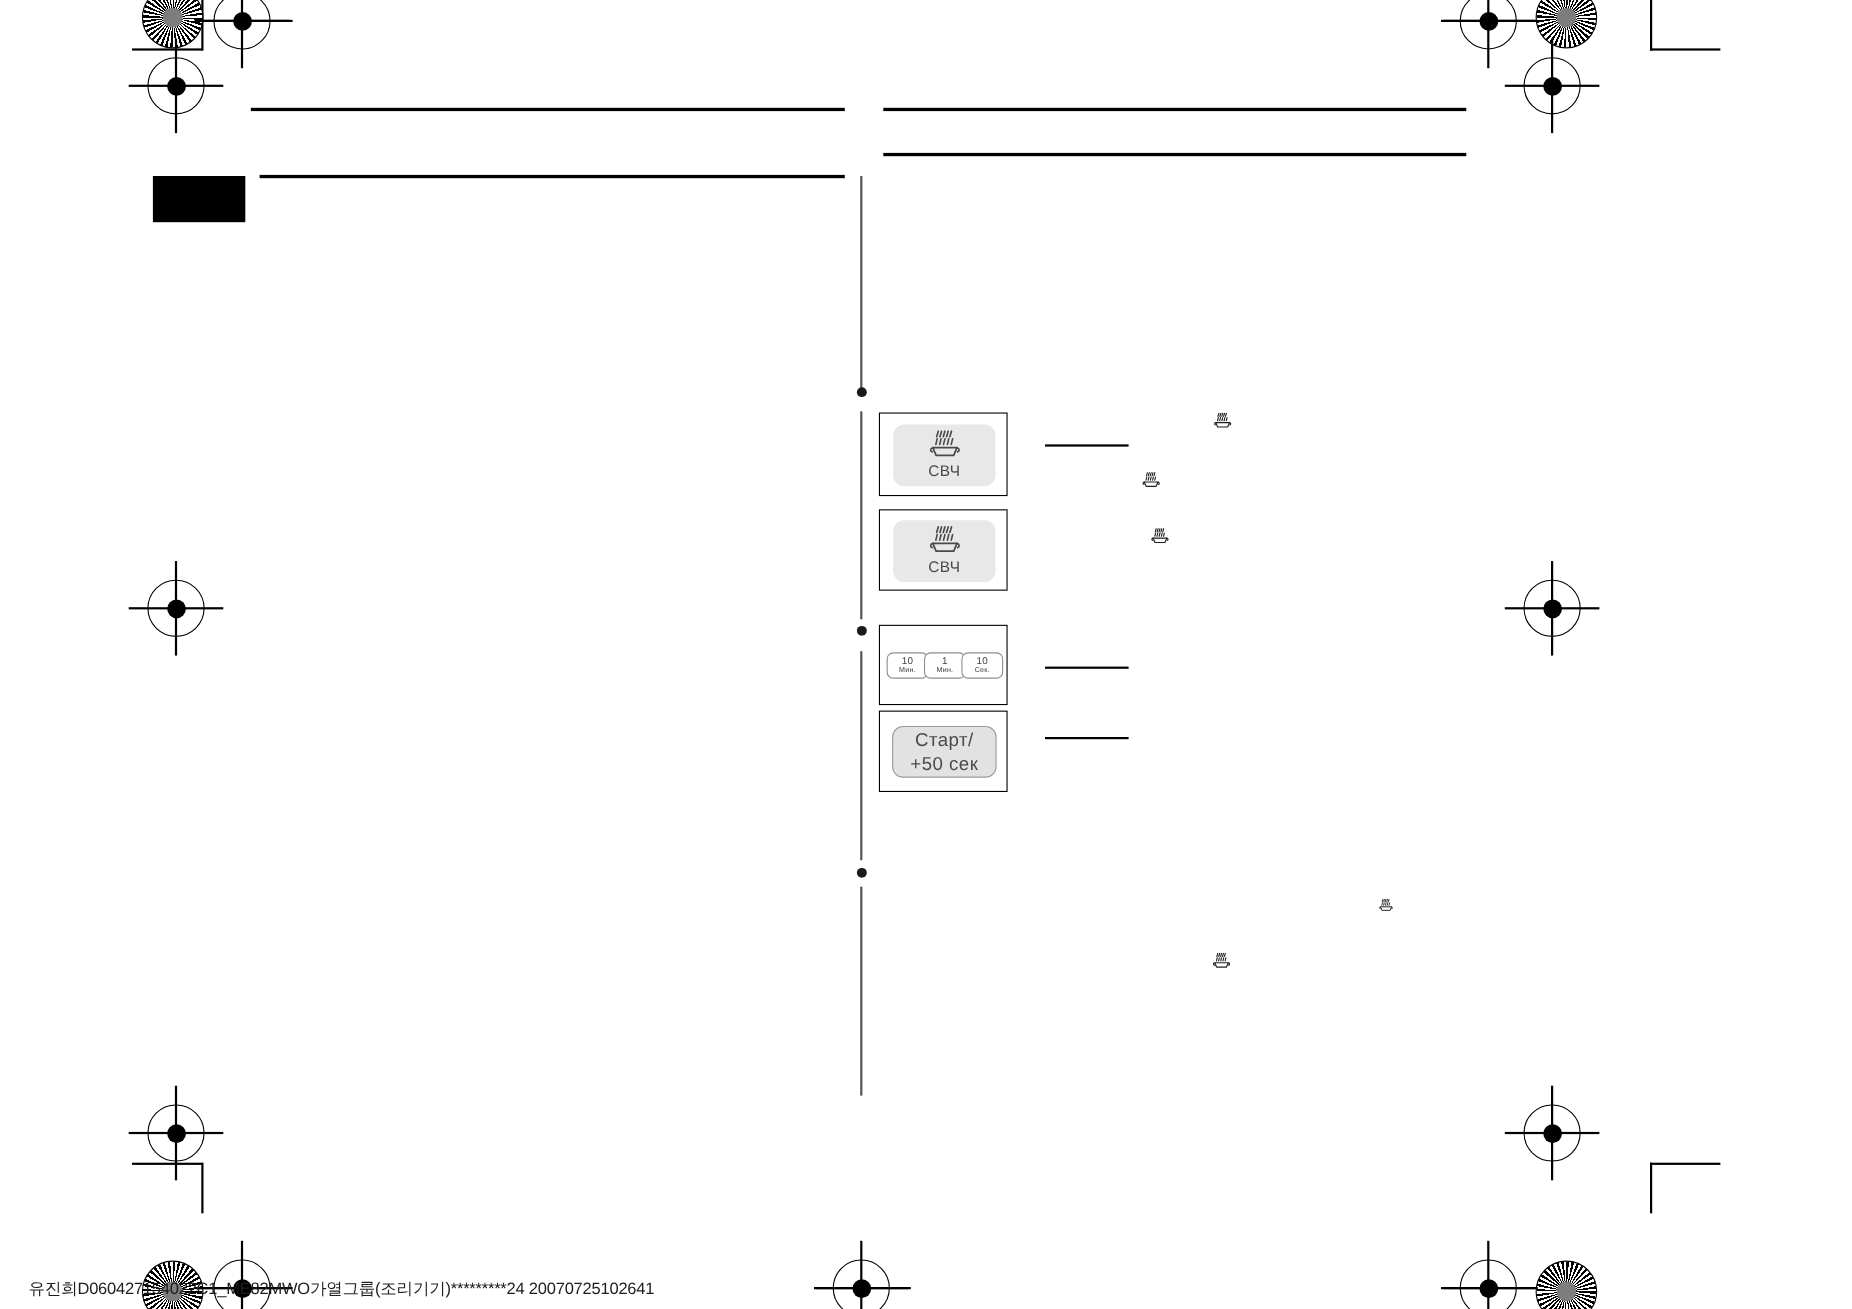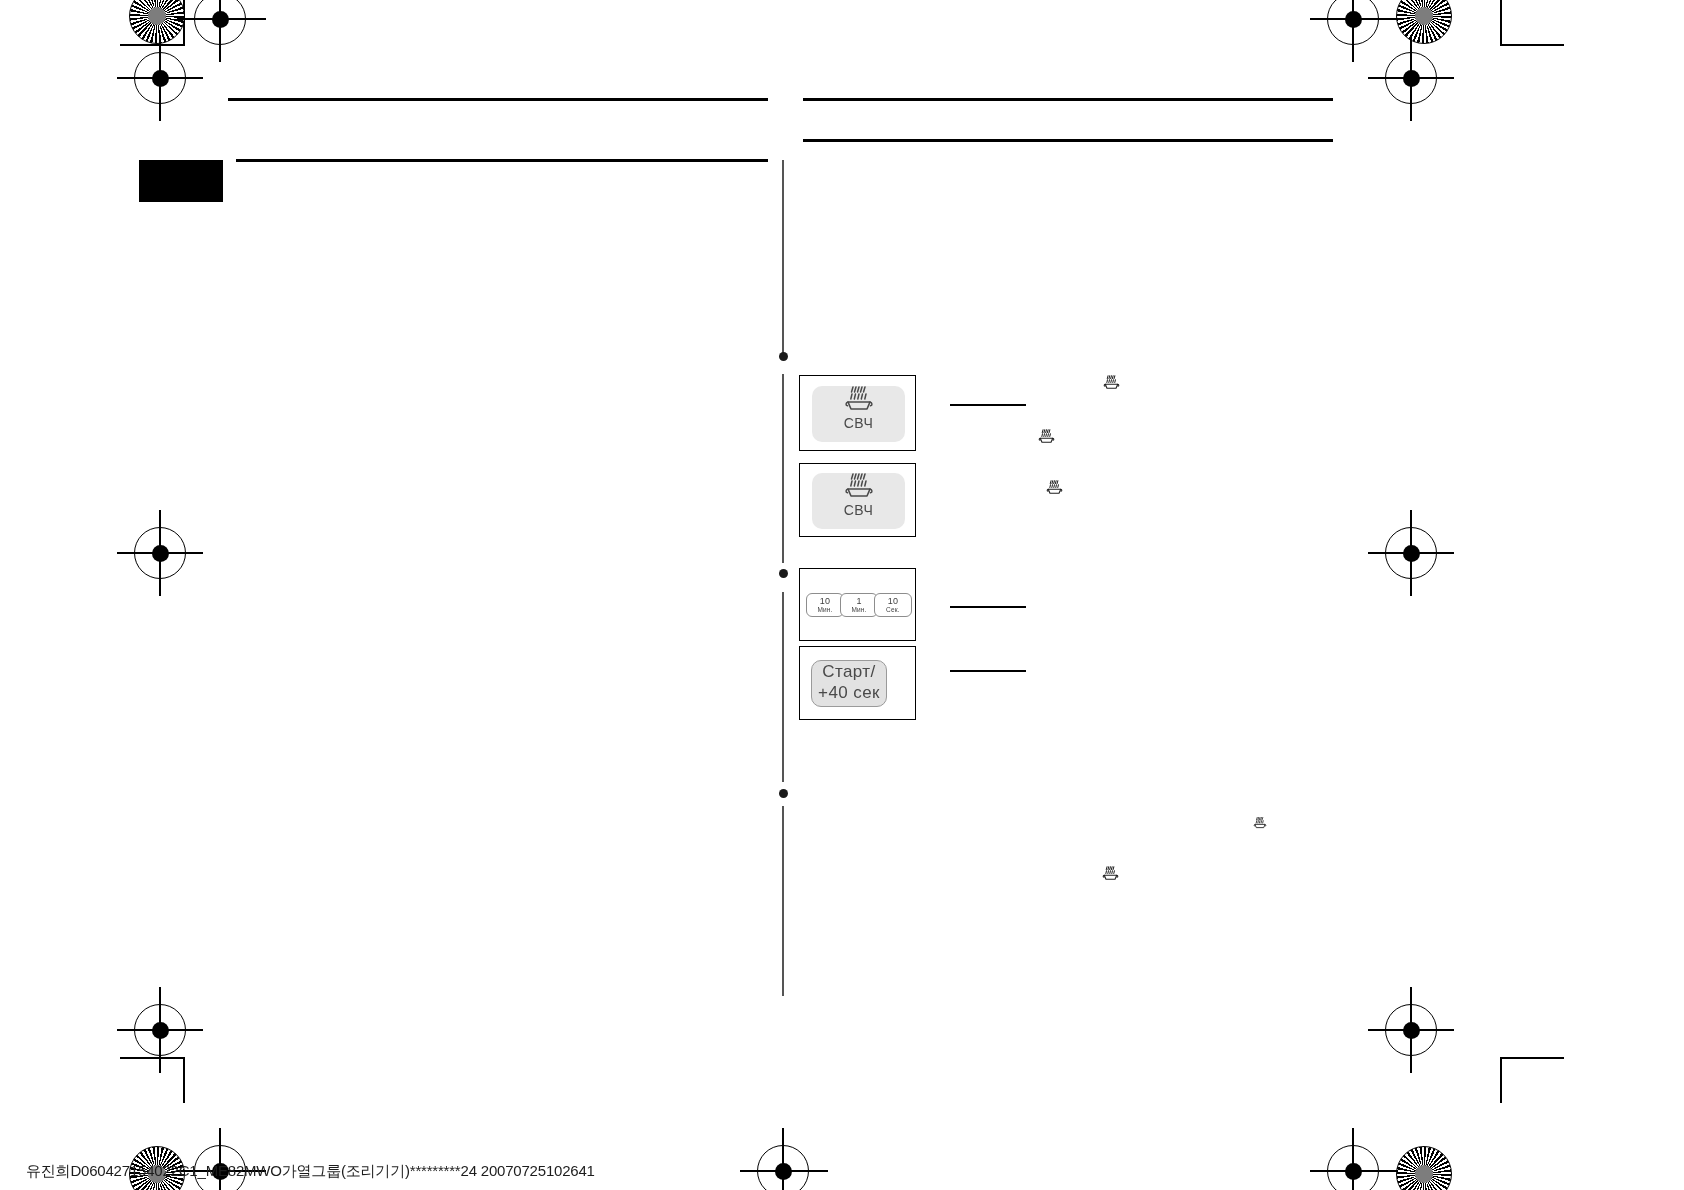--- a/index.html
+++ b/index.html
@@ -130,21 +130,21 @@
 
   
   .keycap {
     position: absolute;
     background: #e8e8e8;
     border-radius: 10px;
     box-sizing: border-box;
     display: flex;
     flex-direction: column;
     align-items: center;
-    justify-content: flex-start;
+    justify-content: center;
     color: #4a4a4a;
     font-family: "Liberation Sans", sans-serif;
   }
   .keycap.bordered {
     background: #e2e2e2;
     border: 1.3px solid #9a9a9a;
   }
   .keycap .cap-label {
     font-size: 14px;
     letter-spacing: 0.4px;
@@ -346,23 +346,23 @@
       <span class="tk-num">1</span>
       <span class="tk-unit">Мин.</span>
     </div>
     <div class="timekey" style="left:74px; top:24px;">
       <span class="tk-num">10</span>
       <span class="tk-unit">Сек.</span>
     </div>
   </div>
 
   <div class="illus-frame" style="left:799px; top:646px; width:117px; height:74px;">
-    <div class="keycap bordered start" style="left:11px; top:13px; width:76px; height:47px;">
+    <div class="keycap bordered start" style="left:11px; top:13px; width:95px; height:47px;">
       <span class="cap-label">Старт/</span>
-      <span class="cap-label">+40 сек</span>
+      <span class="cap-label">+50 сек</span>
     </div>
   </div>
 
   <svg class="mw-icon inline" viewBox="0 0 30 26" style="left:1103px; top:375px;">
     <g stroke="#202020" stroke-width="1.8" stroke-linecap="round" fill="none">
       <line x1="9" y1="1" x2="7.5" y2="6"></line>
       <line x1="12" y1="1" x2="10.5" y2="6"></line>
       <line x1="15" y1="1" x2="13.5" y2="6"></line>
       <line x1="18" y1="1" x2="16.5" y2="6"></line>
       <line x1="21" y1="1" x2="19.5" y2="6"></line>

